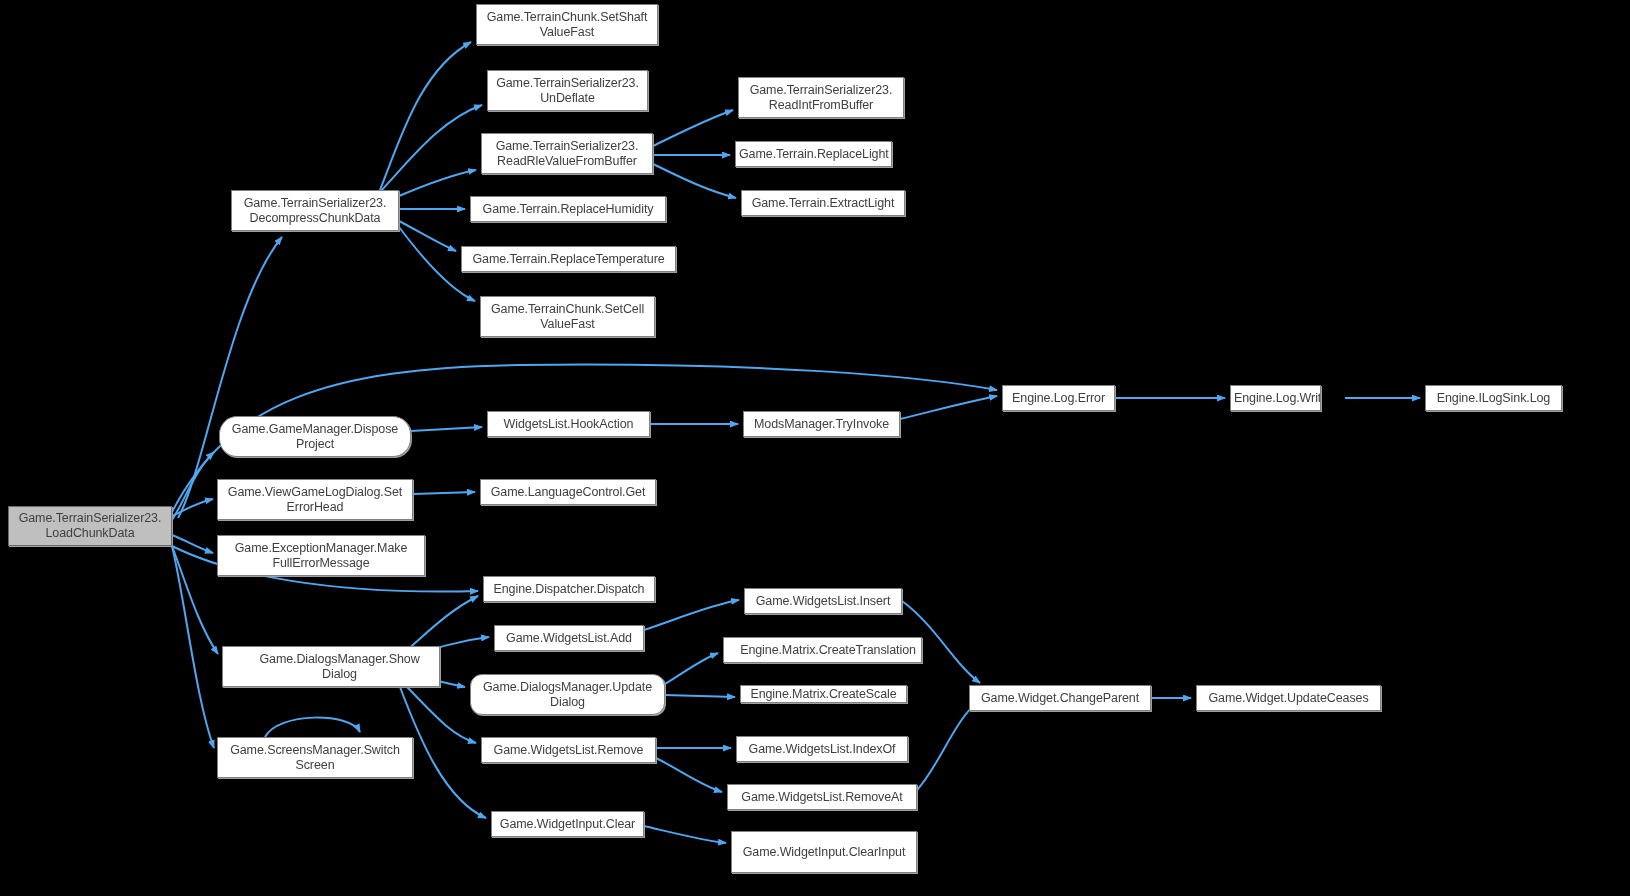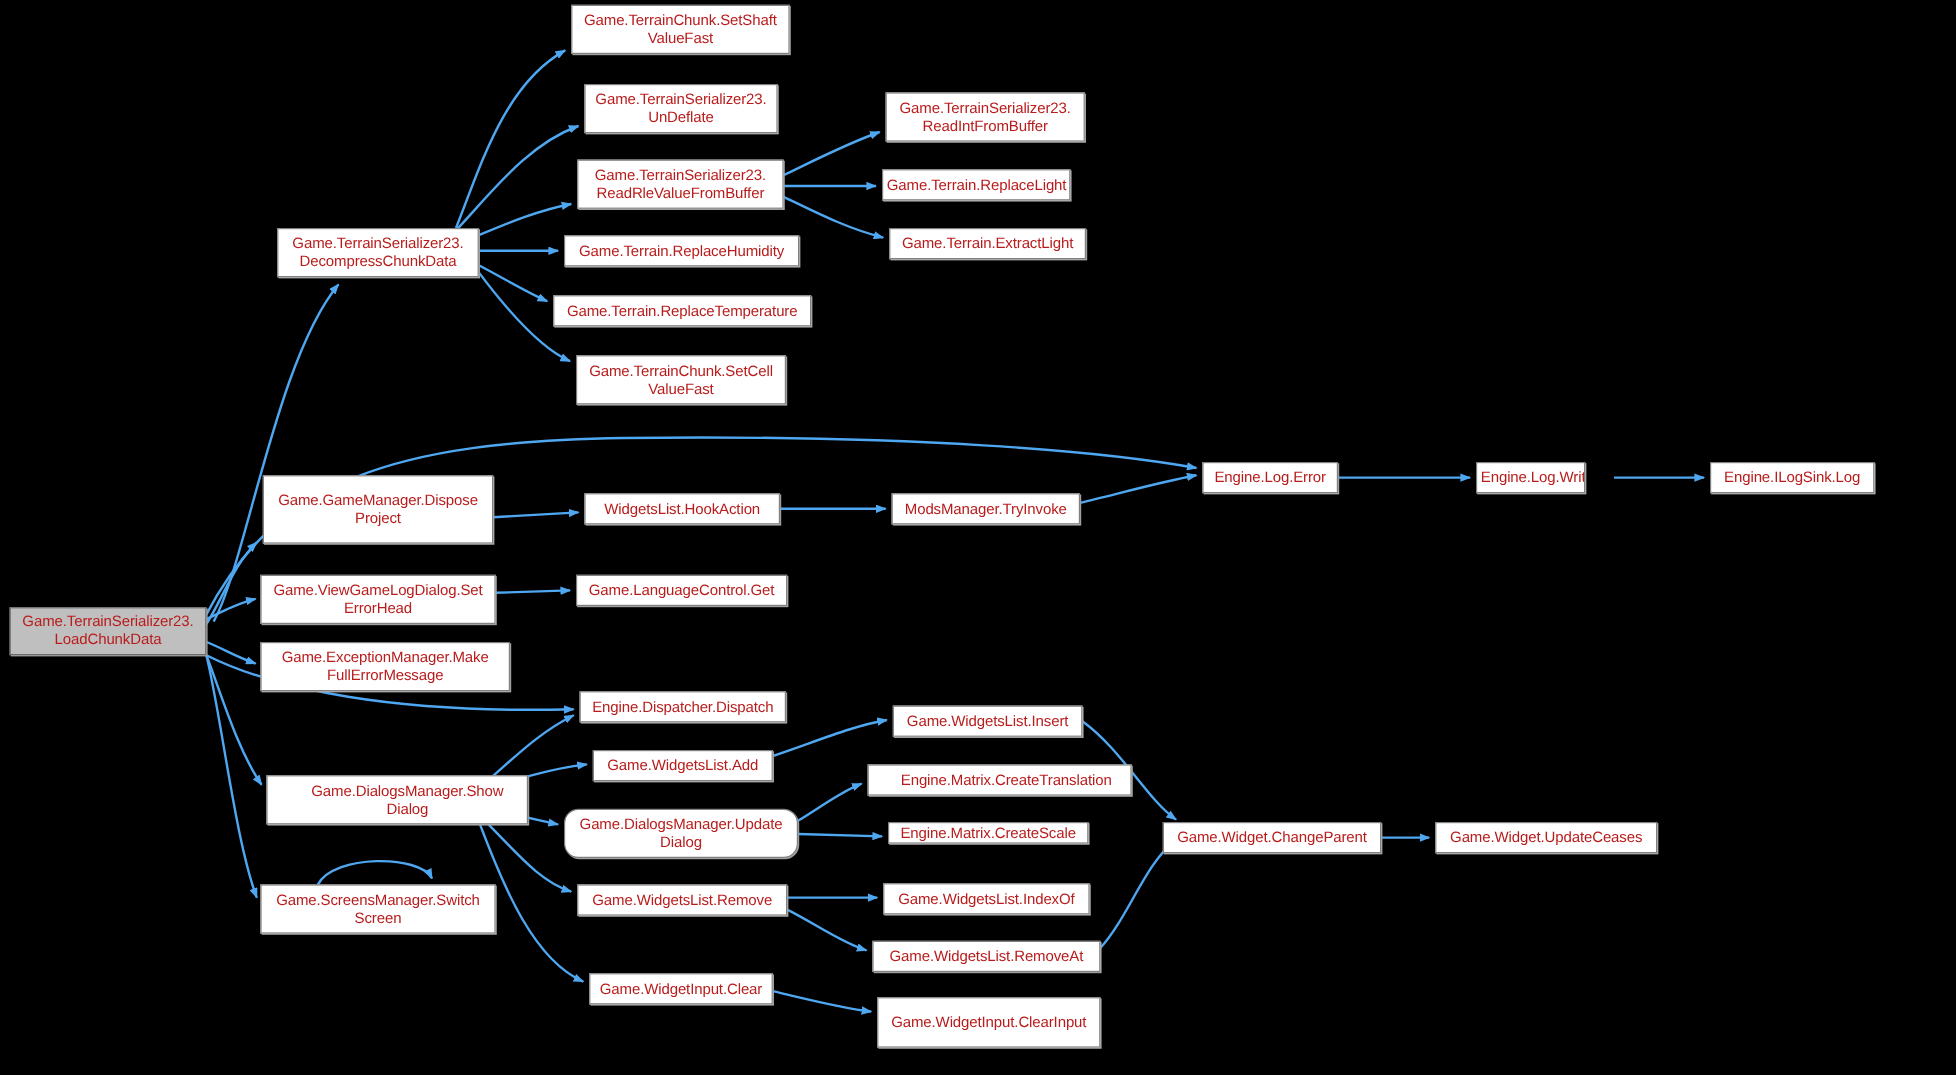--- a/index.html
+++ b/index.html
@@ -24,21 +24,21 @@
   .node-box {
     position: absolute;
     box-sizing: border-box;
     background: #ffffff;
     border: 1px solid #808080;
     box-shadow: 1px 1px 0 0 #a0a0a0;
     display: flex;
     align-items: center;
     justify-content: center;
     text-align: center;
-    color: #b91c1c;
+    color: #404040;
     font-family: "Liberation Sans", sans-serif;
     font-size: 12.5px;
     line-height: 15px;
     letter-spacing: -0.1px;
     white-space: pre-line;
     padding: 0 3px;
     overflow: hidden;
   }
   .node-box.root {
     background: #bfbfbf;
@@ -112,21 +112,21 @@
       <div class="node-box" style="left: 481px; top: 133px; width: 172px; height: 41px;"><span class="node-label">Game.TerrainSerializer23.
 ReadRleValueFromBuffer</span></div>
       <div class="node-box" style="left: 470px; top: 196px; width: 196px; height: 26px;"><span class="node-label">Game.Terrain.ReplaceHumidity</span></div>
       <div class="node-box" style="left: 461px; top: 246px; width: 215px; height: 26px;"><span class="node-label">Game.Terrain.ReplaceTemperature</span></div>
       <div class="node-box" style="left: 480px; top: 296px; width: 175px; height: 41px;"><span class="node-label">Game.TerrainChunk.SetCell
 ValueFast</span></div>
       <div class="node-box" style="left: 738px; top: 77px; width: 166px; height: 41px;"><span class="node-label">Game.TerrainSerializer23.
 ReadIntFromBuffer</span></div>
       <div class="node-box" style="left: 735px; top: 141px; width: 157px; height: 26px;"><span class="node-label">Game.Terrain.ReplaceLight</span></div>
       <div class="node-box" style="left: 741px; top: 190px; width: 164px; height: 26px;"><span class="node-label">Game.Terrain.ExtractLight</span></div>
-      <div class="node-box" style="left: 219px; top: 396px; width: 192px; height: 57px;"><span class="node-label">Game.GameManager.Dispose
+      <div class="node-box" style="left: 219px; top: 416px; width: 192px; height: 41px; border-radius: 18px;"><span class="node-label">Game.GameManager.Dispose
 Project</span></div>
       <div class="node-box" style="left: 487px; top: 411px; width: 163px; height: 26px;"><span class="node-label">WidgetsList.HookAction</span></div>
       <div class="node-box" style="left: 743px; top: 411px; width: 157px; height: 26px;"><span class="node-label">ModsManager.TryInvoke</span></div>
       <div class="node-box" style="left: 1002px; top: 385px; width: 113px; height: 26px;"><span class="node-label">Engine.Log.Error</span></div>
       <div class="node-box" style="left: 1230px; top: 385px; width: 91px; height: 26px;"><span class="node-label">Engine.Log.Write</span></div>
       <div class="node-box" style="left: 1425px; top: 385px; width: 137px; height: 26px;"><span class="node-label">Engine.ILogSink.Log</span></div>
       <div class="node-box" style="left: 217px; top: 479px; width: 196px; height: 41px;"><span class="node-label">Game.ViewGameLogDialog.Set
 ErrorHead</span></div>
       <div class="node-box" style="left: 480px; top: 479px; width: 176px; height: 26px;"><span class="node-label">Game.LanguageControl.Get</span></div>
       <div class="node-box" style="left: 217px; top: 535px; width: 208px; height: 41px;"><span class="node-label">Game.ExceptionManager.Make
@@ -135,21 +135,21 @@
       <div class="node-box" style="left: 222px; top: 646px; width: 218px; height: 41px; padding-left: 20px;"><span class="node-label">Game.DialogsManager.Show
 Dialog</span></div>
       <div class="node-box" style="left: 494px; top: 625px; width: 150px; height: 26px;"><span class="node-label">Game.WidgetsList.Add</span></div>
       <div class="node-box" style="left: 470px; top: 674px; width: 195px; height: 41px; border-radius: 12px;"><span class="node-label">Game.DialogsManager.Update
 Dialog</span></div>
       <div class="node-box" style="left: 217px; top: 737px; width: 196px; height: 41px;"><span class="node-label">Game.ScreensManager.Switch
 Screen</span></div>
       <div class="node-box" style="left: 481px; top: 737px; width: 175px; height: 26px;"><span class="node-label">Game.WidgetsList.Remove</span></div>
       <div class="node-box" style="left: 491px; top: 811px; width: 153px; height: 26px;"><span class="node-label">Game.WidgetInput.Clear</span></div>
       <div class="node-box" style="left: 744px; top: 588px; width: 158px; height: 26px;"><span class="node-label">Game.WidgetsList.Insert</span></div>
-      <div class="node-box" style="left: 723px; top: 637px; width: 220px; height: 26px; padding-left: 14px;"><span class="node-label">Engine.Matrix.CreateTranslation</span></div>
+      <div class="node-box" style="left: 723px; top: 637px; width: 199px; height: 26px; padding-left: 14px;"><span class="node-label">Engine.Matrix.CreateTranslation</span></div>
       <div class="node-box" style="left: 740px; top: 685px; width: 167px; height: 18px;"><span class="node-label">Engine.Matrix.CreateScale</span></div>
       <div class="node-box" style="left: 736px; top: 736px; width: 172px; height: 26px;"><span class="node-label">Game.WidgetsList.IndexOf</span></div>
       <div class="node-box" style="left: 727px; top: 784px; width: 190px; height: 26px;"><span class="node-label">Game.WidgetsList.RemoveAt</span></div>
       <div class="node-box" style="left: 731px; top: 831px; width: 186px; height: 42px;"><span class="node-label">Game.WidgetInput.ClearInput</span></div>
       <div class="node-box" style="left: 969px; top: 685px; width: 182px; height: 26px;"><span class="node-label">Game.Widget.ChangeParent</span></div>
       <div class="node-box" style="left: 1196px; top: 685px; width: 185px; height: 26px;"><span class="node-label">Game.Widget.UpdateCeases</span></div>
     </div>
 </div>
 
 </body></html>

